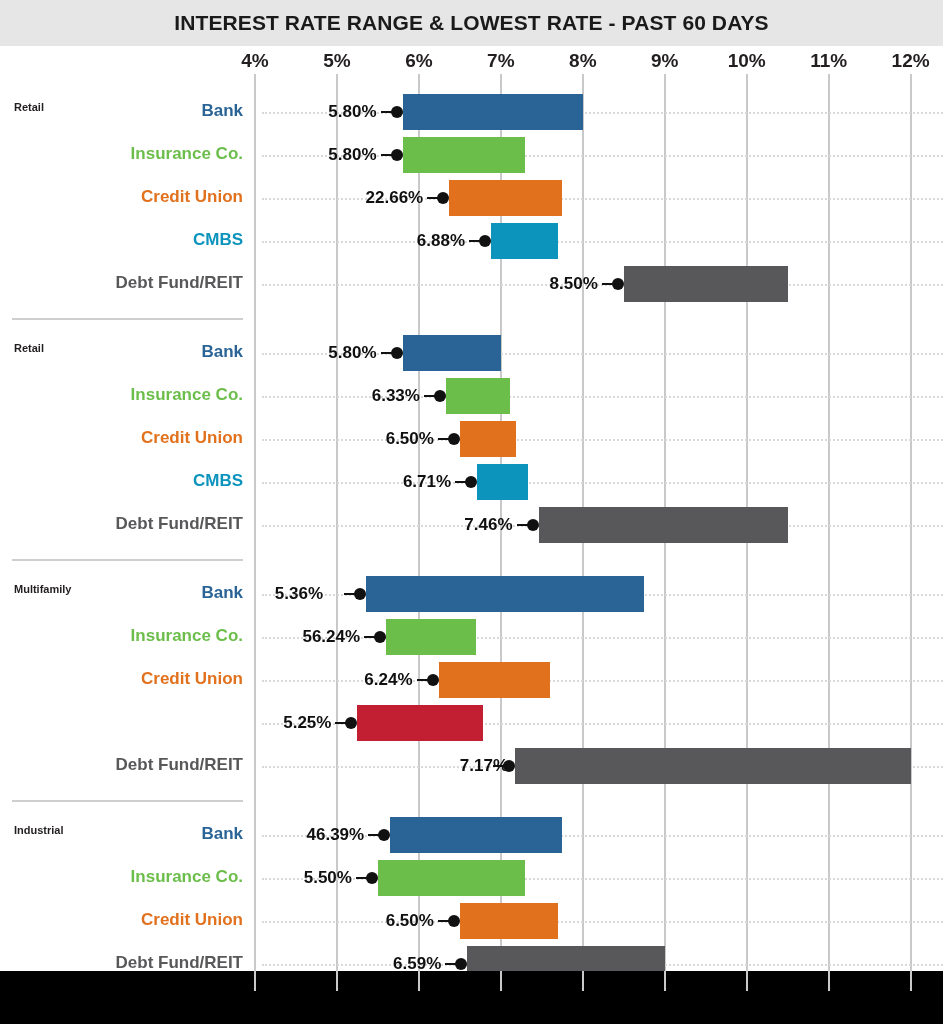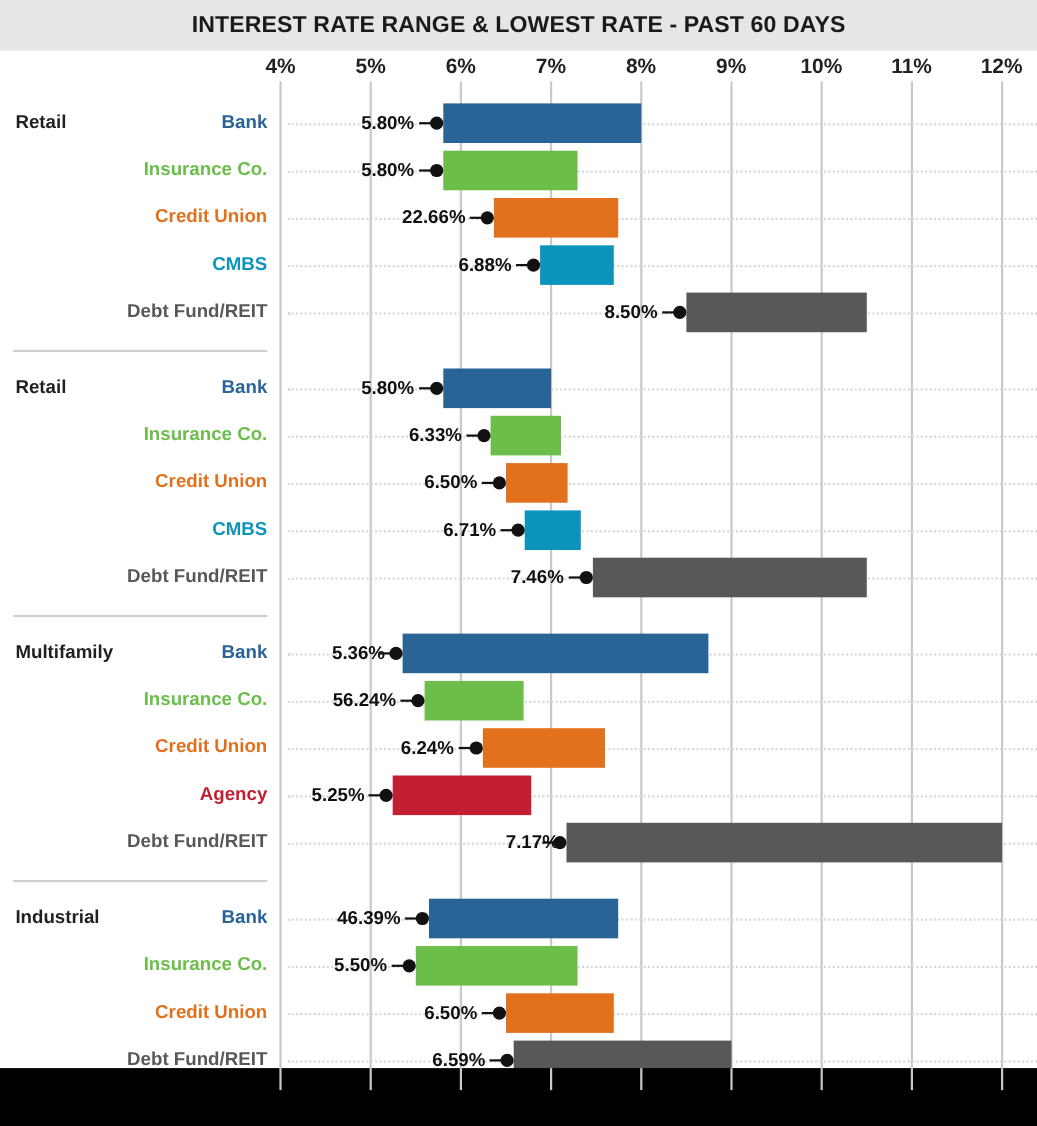--- a/index.html
+++ b/index.html
@@ -39,21 +39,21 @@
   
   .row{ position:absolute; left:0; width:943px; height:43px; }
 
   .row-dots{
     position:absolute; left:262px; right:0; top:21px; height:1px;
     border-top:2px dotted #d9d9d9;
   }
 
   .sector-label{
     position:absolute; left:14px; top:10px;
-    font-size:17px; font-weight:bold; color:#231f20; white-space:nowrap;
+    font-size:11px; font-weight:bold; color:#231f20; white-space:nowrap;
   }
   .lender-label{
     position:absolute; right:700px; top:10px;
     width:240px; text-align:right;
     font-size:17px; font-weight:bold; white-space:nowrap;
   }
 
   .bar{
     position:absolute; top:3px; height:36px;
   }
@@ -201,41 +201,40 @@
         <div class="dot" style="left: 526.547px;"></div>
         <div class="rate-label" style="left: 512.547px;">7.46%</div>
       </div>
       <div class="row" style="top: 527px;">
         <div class="row-dots"></div>
         <div class="sector-label">Multifamily</div>
         <div class="lender-label" style="color: rgb(42, 100, 150);">Bank</div>
         <div class="bar" style="left: 366.452px; width: 277.81px; background: rgb(42, 100, 150);"></div>
         <div class="connector" style="left: 344.452px; width: 16px;"></div>
         <div class="dot" style="left: 354.452px;"></div>
-        <div class="rate-label" style="left: 350px;">5.36%</div>
+        <div class="rate-label" style="left: 323px;">5.36%</div>
       </div>
       <div class="row" style="top: 570px;">
         <div class="row-dots"></div>
         <div class="lender-label" style="color: rgb(108, 190, 75);">Insurance Co.</div>
         <div class="bar" style="left: 386.12px; width: 90.145px; background: rgb(108, 190, 75);"></div>
         <div class="connector" style="left: 364.12px; width: 16px;"></div>
         <div class="dot" style="left: 374.12px;"></div>
         <div class="rate-label" style="left: 360.12px;">56.24%</div>
       </div>
       <div class="row" style="top: 613px;">
         <div class="row-dots"></div>
         <div class="lender-label" style="color: rgb(226, 113, 29);">Credit Union</div>
         <div class="bar" style="left: 438.568px; width: 111.452px; background: rgb(226, 113, 29);"></div>
         <div class="connector" style="left: 416.568px; width: 16px;"></div>
         <div class="dot" style="left: 426.568px;"></div>
         <div class="rate-label" style="left: 412.568px;">6.24%</div>
       </div>
       <div class="row" style="top: 656px;">
         <div class="row-dots"></div>
-        <div class="lender-label" style="color: rgb(194, 31, 50);">Agency</div>
         <div class="bar" style="left: 357.438px; width: 125.383px; background: rgb(194, 31, 50);"></div>
         <div class="connector" style="left: 335.438px; width: 16px;"></div>
         <div class="dot" style="left: 345.438px;"></div>
         <div class="rate-label" style="left: 331.438px;">5.25%</div>
       </div>
       <div class="row" style="top: 699px;">
         <div class="row-dots"></div>
         <div class="lender-label" style="color: rgb(88, 88, 90);">Debt Fund/REIT</div>
         <div class="bar" style="left: 514.782px; width: 395.818px; background: rgb(88, 88, 90);"></div>
         <div class="connector" style="left: 492.781px; width: 16px;"></div>

